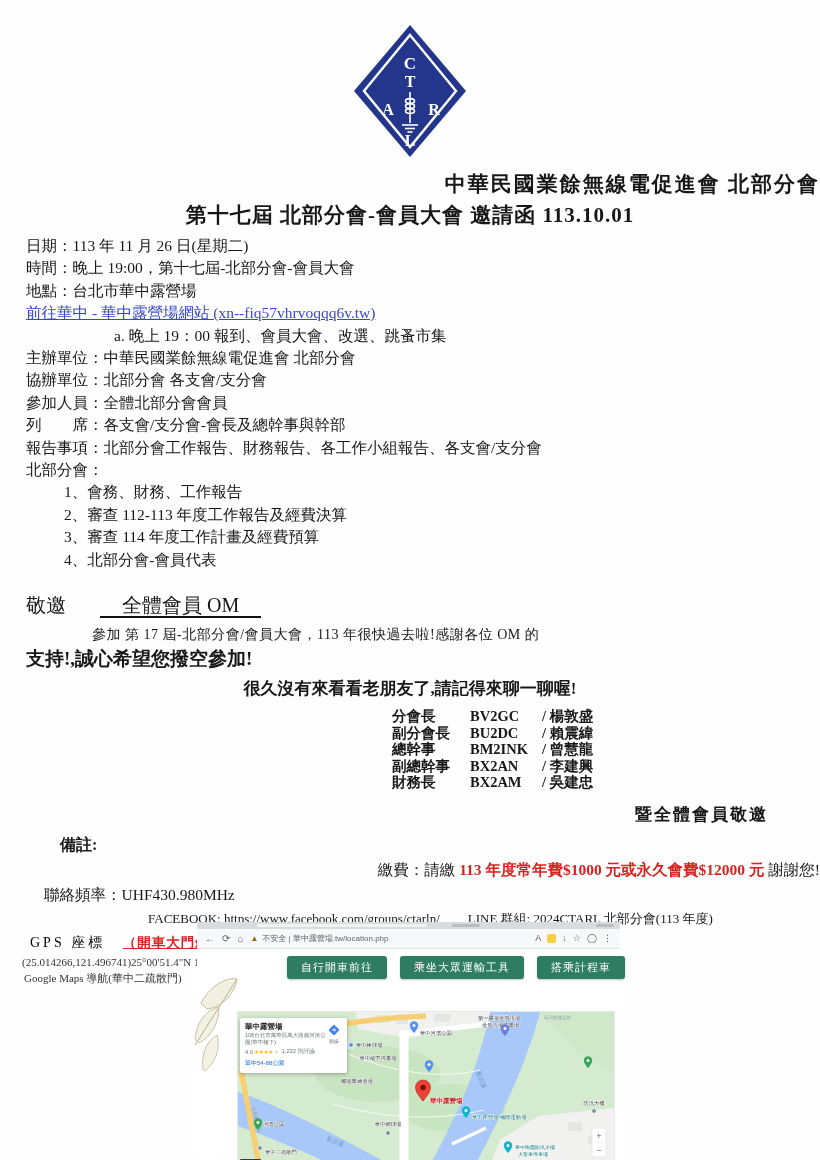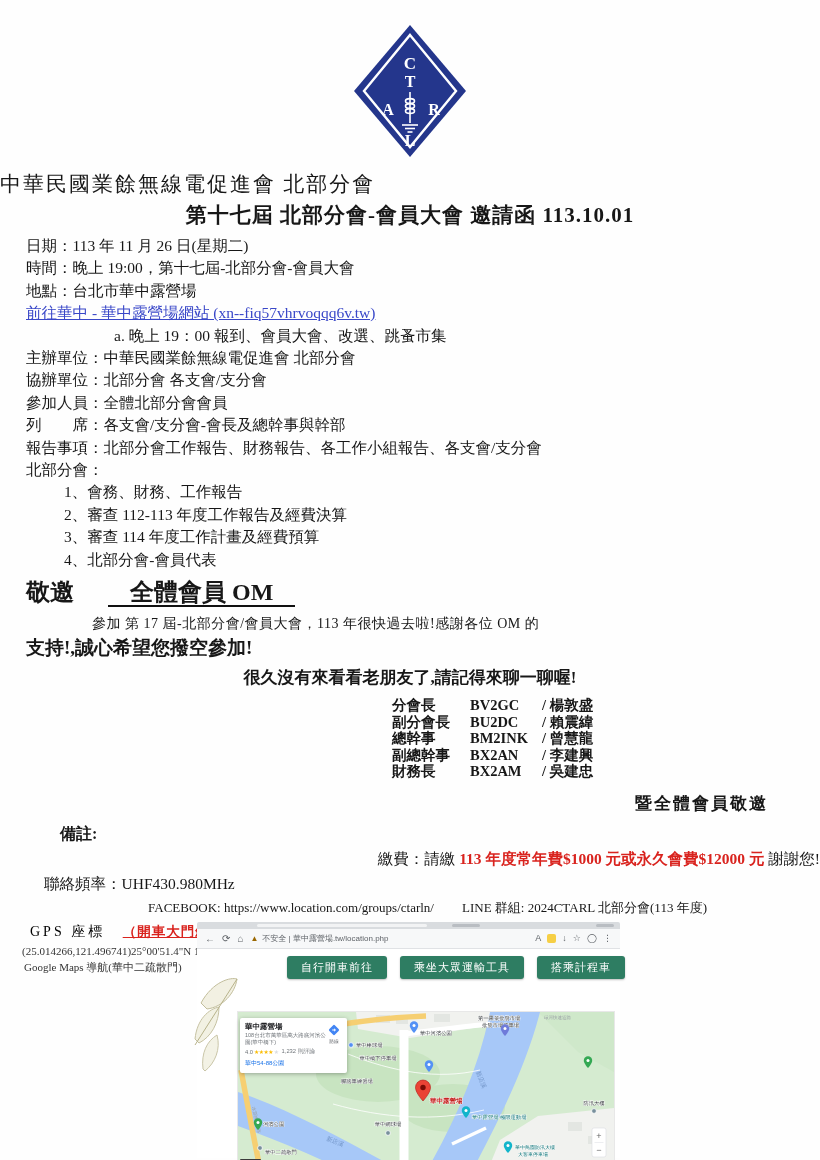--- a/index.html
+++ b/index.html
@@ -4,29 +4,29 @@
 <style>
   * { margin:0; padding:0; box-sizing:border-box; }
   body { background:#ffffff; }
   .page {
     position:relative; width:820px; height:1160px; background:#fefefe;
     font-family:"Liberation Serif","DejaVu Serif",serif; color:#171717; overflow:hidden;
   }
   
   .logo-wrap { padding-top:24px; text-align:center; }
   
-  .title1 { text-align:left; font-size:21px; font-weight:normal; letter-spacing:2px; margin-top:8px; }
+  .title1 { text-align:right; font-size:21px; font-weight:bold; letter-spacing:2px; margin-top:8px; }
   .title2 { text-align:center; font-size:21px; font-weight:bold; letter-spacing:1px; margin-top:3px; }
   
   .doc-body { margin:6px 20px 0 26px; font-size:15.5px; line-height:22.4px; }
   .line.link { color:#3947c8; text-decoration:underline; }
   .indent-a { padding-left:88px; }
   .item { padding-left:38px; }
   
-  .invite { margin:5px 0 0 26px; font-size:24px; font-weight:bold; }
+  .invite { margin:21px 0 0 26px; font-size:20px; font-weight:normal; }
   .invite .uline { border-bottom:2px solid #111; padding:0 22px; margin-left:34px; }
   .para1 { margin:7px 20px 0 26px; font-size:14px; font-weight:normal; text-indent:66px; letter-spacing:.5px; }
   .para2 { margin:2px 20px 0 26px; font-size:19px; font-weight:bold; }
   .para3 { margin:5px 0 0 0; text-align:center; font-size:17px; font-weight:bold; }
   
   .officers { margin:8px 0 0 392px; font-size:14.5px; font-weight:bold; line-height:16.6px; }
   .officers .row { display:flex; }
   .officers .role { width:78px; }
   .officers .callsign { width:72px; font-family:"Liberation Serif",serif; }
   .closing { text-align:right; margin:12px 52px 0 0; font-size:17px; font-weight:bold; letter-spacing:2px; }
@@ -160,21 +160,21 @@
   </div>
 
   <div class="closing">暨全體會員敬邀</div>
 
   <div class="notes-label">備註:</div>
   <div class="fee">
     <span>繳費：請繳 </span><span class="red">113 年度常年費$1000 元或永久會費$12000 元</span><span> 謝謝您!</span>
   </div>
   <div class="freq">聯絡頻率：UHF430.980MHz</div>
   <div class="social">
-    <span>FACEBOOK: https://www.location.com/groups/ctarln/</span><span class="gap"></span><span>LINE 群組: 2024CTARL 北部分會(113 年度)</span>
+    <span>FACEBOOK: https://www.facebook.com/groups/ctarln/</span><span class="gap"></span><span>LINE 群組: 2024CTARL 北部分會(113 年度)</span>
   </div>
 
   <div class="gps-row">
     <span class="gps-label">GPS 座標</span>
     <span class="gps-warn">（開車大門敘明無線電繳 50 元進入-騎機車請停門口走路進入 ）</span>
   </div>
   <div class="coords">(25.014266,121.496741)25°00'51.4"N 121°29'48.3"E 東經 25 度 00 分 59.87 秒、北緯 121 度 29 分 44.23 秒</div>
   <div class="navline">Google Maps 導航(華中二疏散門)</div>
 
   <div class="shot">

